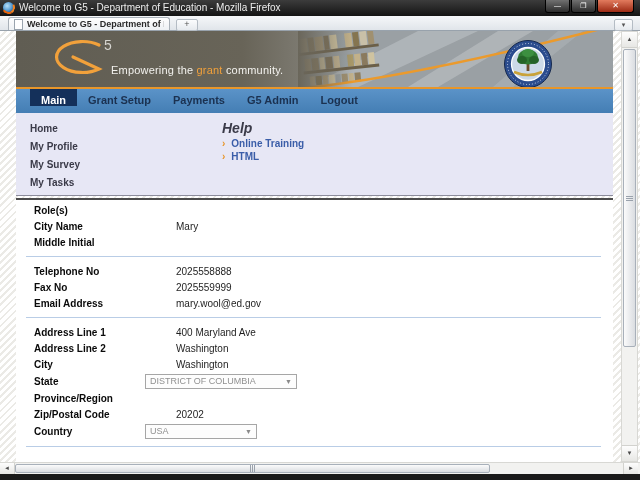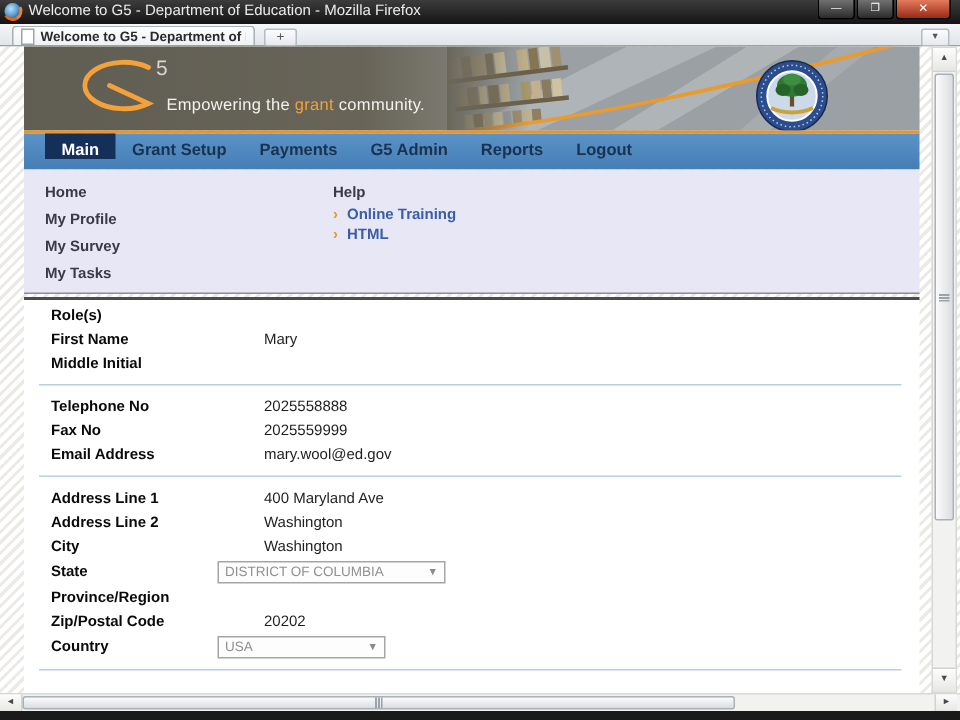--- a/index.html
+++ b/index.html
@@ -49,21 +49,21 @@
   .navbar{position:absolute;left:0;top:58px;width:597px;height:24px;background:linear-gradient(#5b93c8,#447eb4);
     display:flex;align-items:flex-start;padding-left:14px;box-sizing:border-box;font-size:11px;font-weight:bold;color:#1b3150;}
   .nav-item{padding:5px 11px 0 11px;cursor:pointer;white-space:nowrap;}
   .nav-item.active{background:#14305A;color:#fff;}
 
   
   .menu-panel{position:absolute;left:0;top:82px;width:597px;height:83px;background:#E7E7F5;border-bottom:1px solid #8c8c9c;box-sizing:border-box;}
   .menu-left{position:absolute;left:14px;top:7px;}
   .menu-item{font-size:10px;font-weight:bold;color:#3a3a48;height:18px;line-height:18px;cursor:pointer;}
   .help-col{position:absolute;left:206px;top:7px;}
-  .help-title{font-size:10px;font-weight:bold;color:#3a3a48;height:17px;line-height:17px;}
+  .help-title{font-size:14px;font-weight:bold;color:#3a3a48;height:17px;line-height:17px;font-style:italic;}
   .help-link{font-size:10px;font-weight:bold;color:#3A5DA8;height:13px;line-height:13px;display:flex;gap:6px;cursor:pointer;}
   .help-bullet{color:#E8962A;}
 
   
   .form-area{position:absolute;left:0;top:167px;width:597px;height:320px;background:#fff;border-top:2px solid #4c4c4c;
     box-sizing:border-box;padding-top:2px;}
   .frow{display:flex;align-items:center;height:16px;padding-left:18px;font-size:10px;}
   .fselect-row{height:18px;}
   .flabel{width:111px;flex:none;font-weight:bold;color:#0a0a0a;}
   .fvalue{color:#1e1e1e;padding-left:31px;}
@@ -186,21 +186,20 @@
         </svg>
         <span class="logo-five">5</span>
         <div class="tagline"><span>Empowering the </span><span class="accent">grant</span><span> community.</span></div>
       </div>
 
       <div class="navbar" id="nav-items">
           <div class="nav-item active">Main</div>
           <div class="nav-item">Grant Setup</div>
           <div class="nav-item">Payments</div>
           <div class="nav-item">G5 Admin</div>
-          <div class="nav-item">Reports</div>
           <div class="nav-item">Logout</div>
         </div>
 
       <div class="menu-panel">
         <div class="menu-left" id="menu-left">
             <div class="menu-item">Home</div>
             <div class="menu-item">My Profile</div>
             <div class="menu-item">My Survey</div>
             <div class="menu-item">My Tasks</div>
           </div>
@@ -218,21 +217,21 @@
             </div>
         </div>
       </div>
 
       <div class="form-area" id="form-area">
           <div class="frow">
             <span class="flabel">Role(s)</span>
             <span class="fvalue"></span>
           </div>
           <div class="frow">
-            <span class="flabel">First Name</span>
+            <span class="flabel">City Name</span>
             <span class="fvalue">Mary</span>
           </div>
           <div class="frow">
             <span class="flabel">Middle Initial</span>
             <span class="fvalue"></span>
           </div>
           <div class="fdivider"></div>
           <div class="frow">
             <span class="flabel">Telephone No</span>
             <span class="fvalue">2025558888</span>

